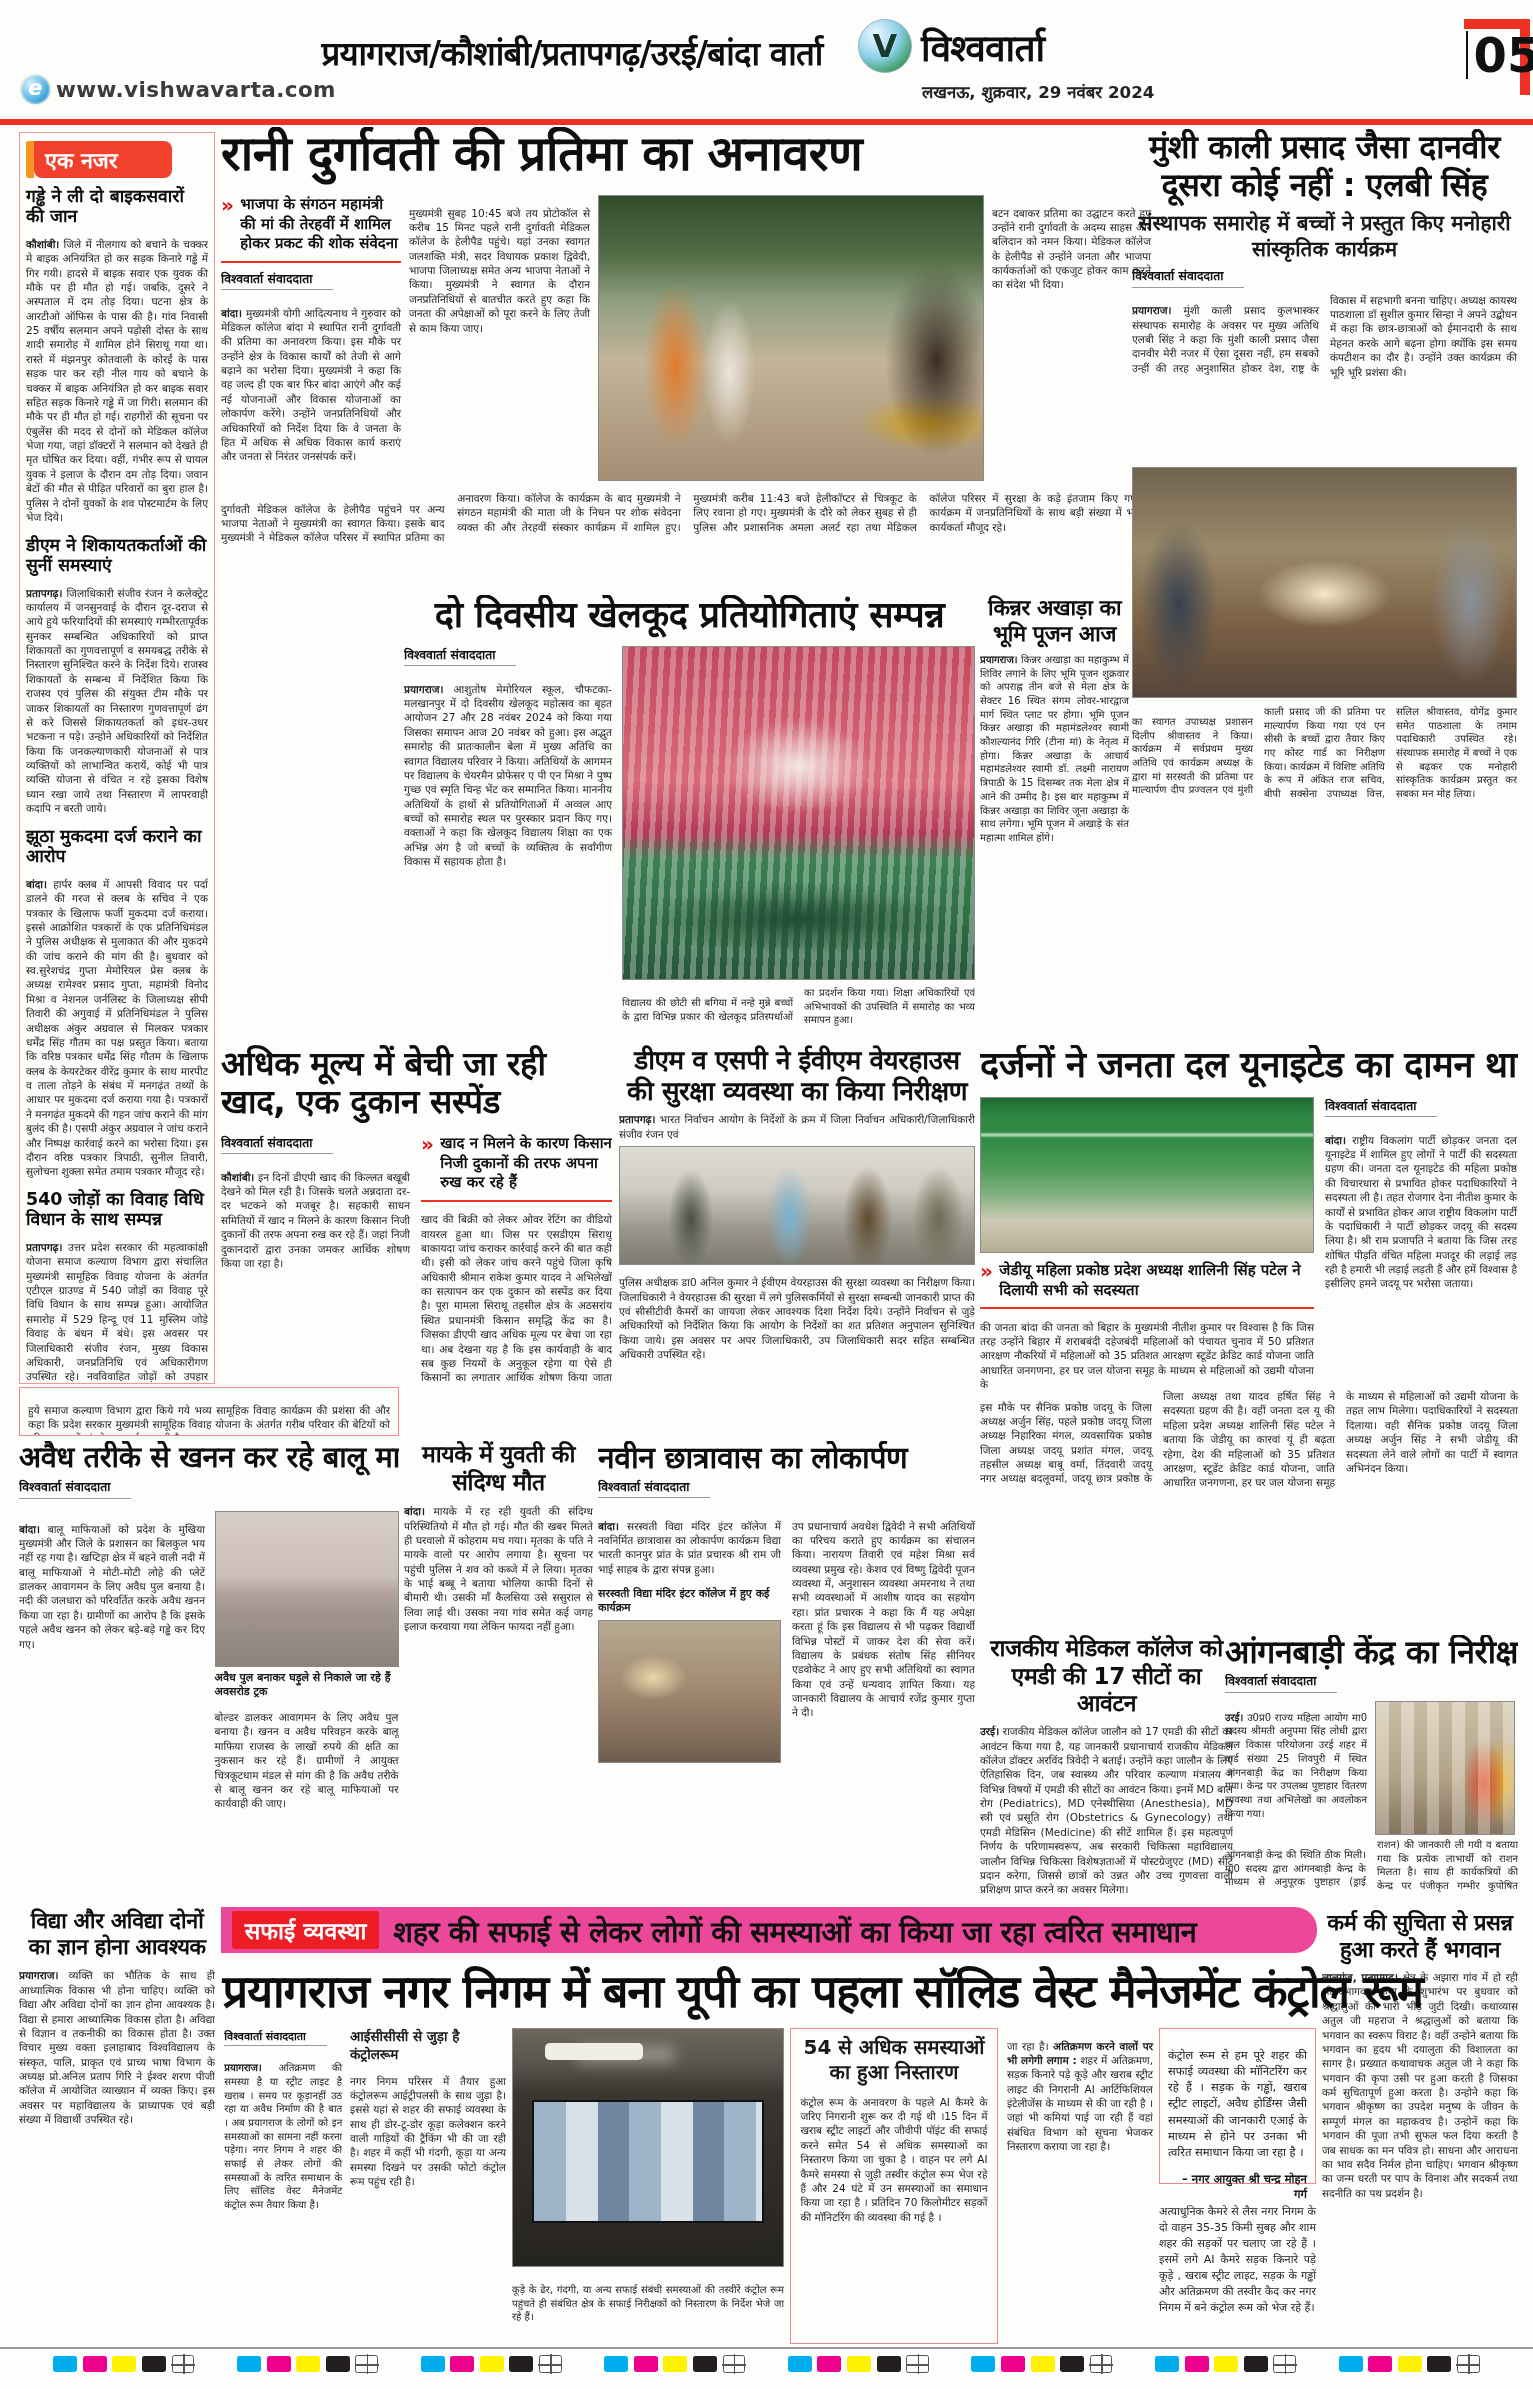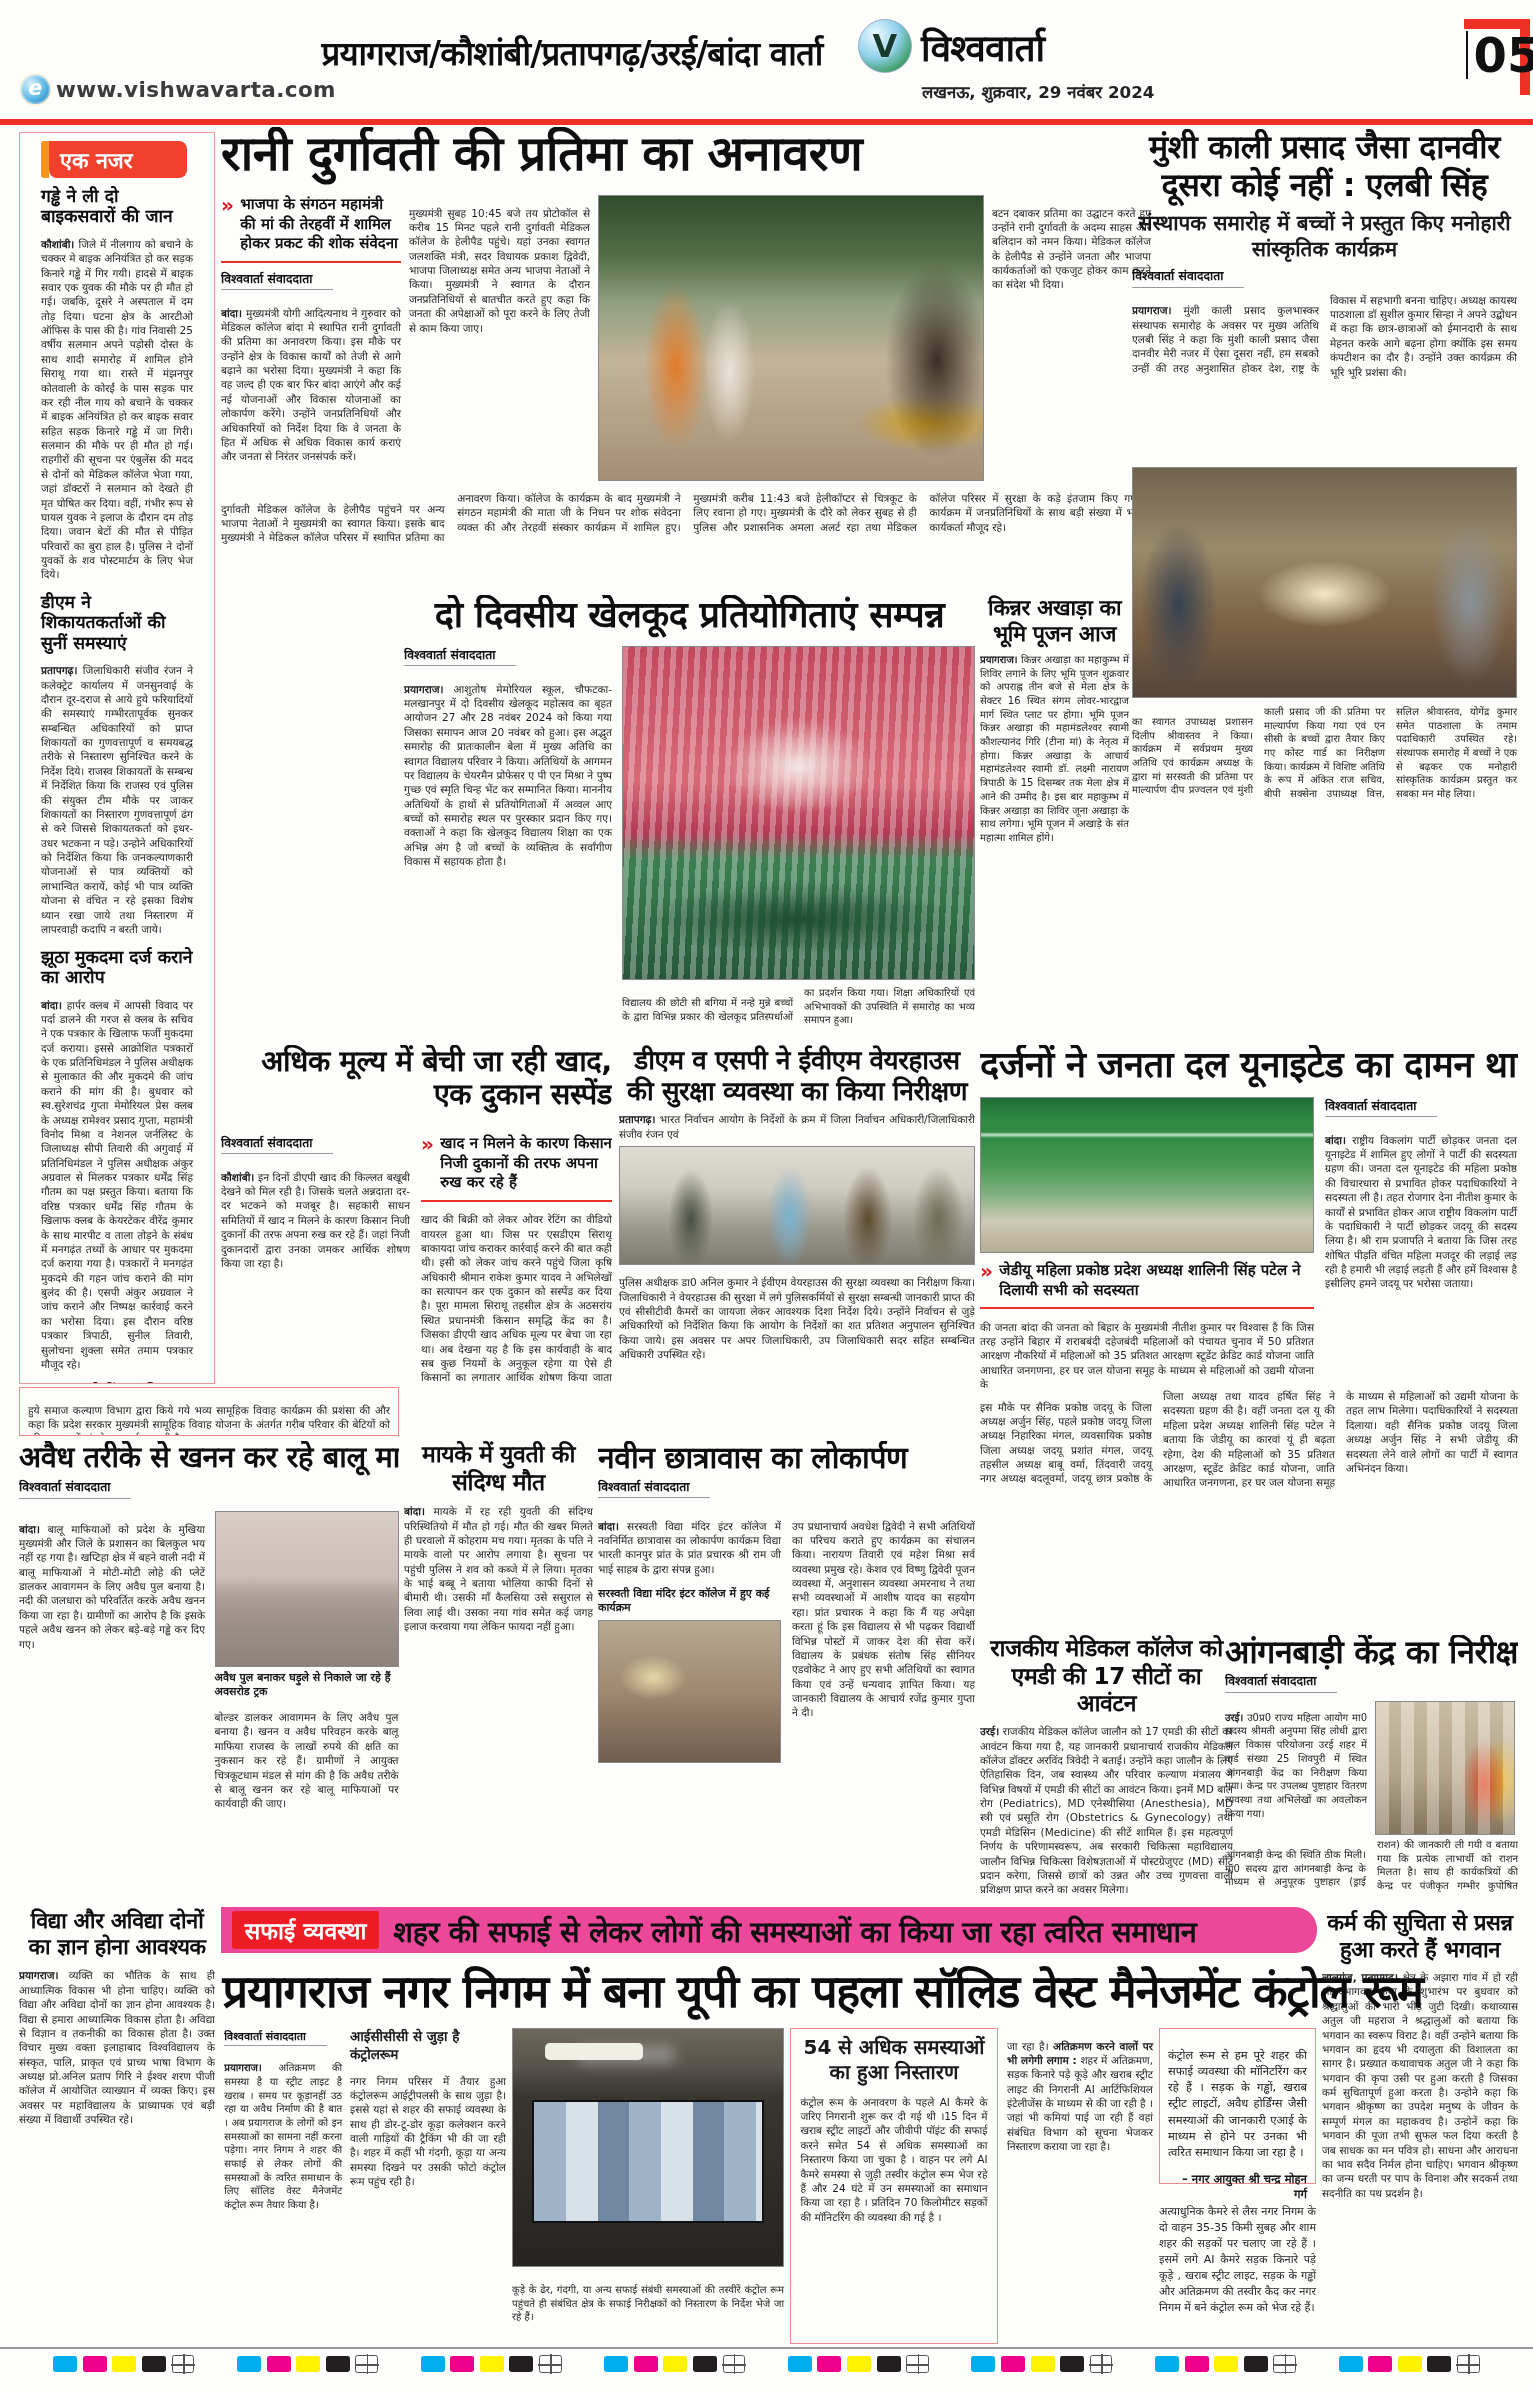--- a/index.html
+++ b/index.html
@@ -38,21 +38,21 @@
   #logo .v{font-size:32px;font-weight:800;color:#173a2e;text-shadow:0 0 1.6px #fff}
   #pname{left:921px;top:20.7px;font-size:37px;font-weight:800;color:#0d0d0d;letter-spacing:-0.8px}
   #edition{left:922px;top:80px;font-size:16.7px;font-weight:700;color:#222}
   #pgbox{left:1458px;top:19px;width:72px;height:70px}
   #pgbox .redtop{position:absolute;left:6.4px;right:0;top:0;height:10.3px;background:#ee3124}
   #pgbox .redright{position:absolute;right:0;top:0;width:10.3px;height:76px;background:#ee3124}
   #pgbox .num{position:absolute;left:8px;top:12px;font-size:48px;line-height:1;font-weight:700;
               color:#111;border-left:2.4px solid #111;padding-left:5.6px}
   #redrule{left:0;top:119px;width:1533px;height:6.4px;background:#ee3124}
   
-  #eknazar{left:19px;top:132px;width:196px;height:1252px;border:1.6px solid #ef9a9a;padding:8px 21px;box-sizing:border-box}
+  #eknazar{left:19px;top:132px;width:196px;height:1252px;border:1.6px solid #ef9a9a;padding:8px 6px;box-sizing:border-box}
   .eklabel{display:flex;align-items:stretch;height:37px;margin-bottom:6.4px}
   .eklabel .bar{width:8px;background:#f7941d;border-radius:2.4px 0 0 2.4px}
   .eklabel .lab{flex:1;background:#f1412d;border-radius:0 8px 8px 8px;color:#fff;font-size:21.5px;
                 font-weight:800;display:flex;align-items:center;padding-left:11px;max-width:127px}
   .ekhead{font-size:17.5px;font-weight:800;line-height:1.15;margin:8px 0 4.8px 0;color:#0e0e0e}
   #closingbox{left:19px;top:1387px;width:380px;height:49px;padding:4px 8px;box-sizing:border-box}
   
   #rani{left:221px;top:127px;width:932px;height:461px}
   #rani .hl{font-size:48px;white-space:nowrap}
   #rani-row{position:absolute;top:68px;left:0;width:932px;height:289px;display:flex;gap:8px}
@@ -82,21 +82,21 @@
   #munshi{left:1132px;top:129px;width:385px;height:908px}
   #munshi .hl{font-size:32px;text-align:center;line-height:1.18}
   #munshi .sub{font-size:20.7px;font-weight:800;text-align:center;line-height:1.25;margin-top:6.4px}
   #ph-award{width:385px;height:231px;margin-top:4.8px;background:
      radial-gradient(ellipse 95px 48px at 50% 55%,#f5e9c8 0%,rgba(245,233,200,0) 70%),
      radial-gradient(ellipse 56px 119px at 12% 60%,#37414f 0%,rgba(55,65,79,0) 70%),
      radial-gradient(ellipse 56px 119px at 88% 58%,#8a9198 0%,rgba(138,145,152,0) 70%),
      linear-gradient(180deg,#70624e 0%,#9a8a6a 35%,#7a5f44 70%,#55453a 100%)}
   
   #khad{left:221px;top:1045px;width:391px;height:337px}
-  #khad .hl{font-size:29px;text-align:right;line-height:1.15}
+  #khad .hl{font-size:33px;text-align:left;line-height:1.15}
   #khad-row{position:absolute;top:89px;left:0;display:flex;gap:11px}
   #khad-colL{width:189px}#khad-colR{width:191px}
   
   #evm{left:619px;top:1045px;width:356px;height:337px}
   #evm .hl{font-size:26px;text-align:center;line-height:1.2}
   #ph-evm{width:356px;height:119px;margin:4.8px 0;background:
      radial-gradient(ellipse 32px 72px at 20% 62%,#4a4f45 0%,rgba(74,79,69,0) 70%),
      radial-gradient(ellipse 32px 72px at 48% 60%,#7ab3d0 0%,rgba(122,179,208,0) 70%),
      radial-gradient(ellipse 35px 76px at 70% 62%,#5d4a2e 0%,rgba(93,74,46,0) 70%),
      radial-gradient(ellipse 37px 76px at 90% 62%,#6e6a52 0%,rgba(110,106,82,0) 70%),

